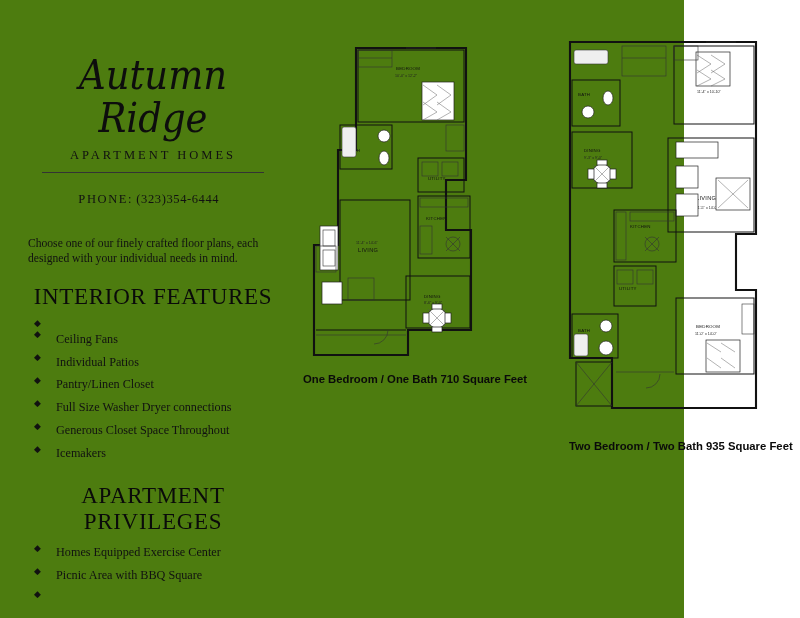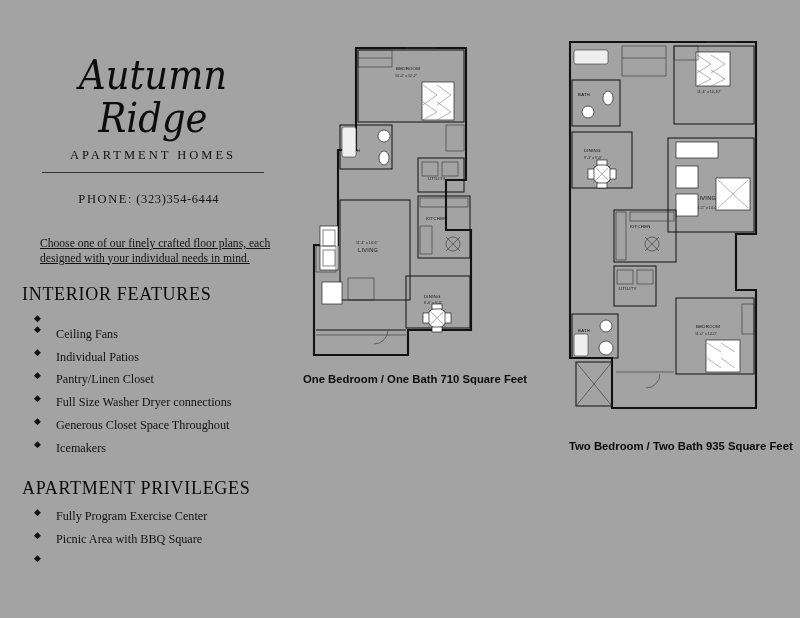--- a/index.html
+++ b/index.html
@@ -11,22 +11,22 @@
     width: 800px;
     height: 618px;
     overflow: hidden;
     font-family: "Liberation Serif", serif;
     color: #111111;
     position: relative;
   }
   #page {
     position: absolute;
     left: 0; top: 0;
-    width: 800px; height: 618px;
-    background: #a3a3a3;
+    width: 684px; height: 618px;
+    background: #4d7c0f;
   }
 
   
   #left-col {
     position: absolute;
     left: 22px;
     top: 54px;
     width: 262px;
   }
   #brand-name {
@@ -63,34 +63,34 @@
     margin-top: 4px;
     white-space: pre;
   }
   .contact-label {
     display: inline-block;
     width: 58px;
     letter-spacing: 1.6px;
   }
   #intro {
     margin-top: 15px;
-    margin-left: 18px;
+    margin-left: 6px;
     width: 238px;
     font-size: 11.6px;
     line-height: 1.28;
     color: #111;
-    text-decoration: underline;
   }
   .section-title {
     font-family: "Liberation Serif", serif;
-    font-size: 18px;
+    font-size: 23px;
     letter-spacing: 0.7px;
     margin-top: 18px;
     margin-bottom: 6px;
     color: #0a0a0a;
+    text-align: center;
   }
   .feature-list {
     list-style: none;
     margin: 0;
     padding: 0;
   }
   .feature-list li {
     font-size: 12.2px;
     line-height: 1.0;
     padding: 5.4px 0 5.4px 0;
@@ -202,21 +202,21 @@
       <li><span class="bullet">◆</span><span>Ceiling Fans</span></li>
       <li><span class="bullet">◆</span><span>Individual Patios</span></li>
       <li><span class="bullet">◆</span><span>Pantry/Linen Closet</span></li>
       <li><span class="bullet">◆</span><span>Full Size Washer Dryer connections</span></li>
       <li><span class="bullet">◆</span><span>Generous Closet Space Throughout</span></li>
       <li><span class="bullet">◆</span><span>Icemakers</span></li>
     </ul>
 
     <div class="section-title">APARTMENT PRIVILEGES</div>
     <ul class="feature-list">
-      <li><span class="bullet">◆</span><span>Fully Program Exercise Center</span></li>
+      <li><span class="bullet">◆</span><span>Homes Equipped Exercise Center</span></li>
       <li><span class="bullet">◆</span><span>Picnic Area with BBQ Square</span></li>
       <li>
           <span class="bullet">◆</span>
         </li>
 
     </ul>
   </div>
 
   <div class="plan" id="plan1">
     <svg width="220" height="345" viewBox="0 0 220 345">

